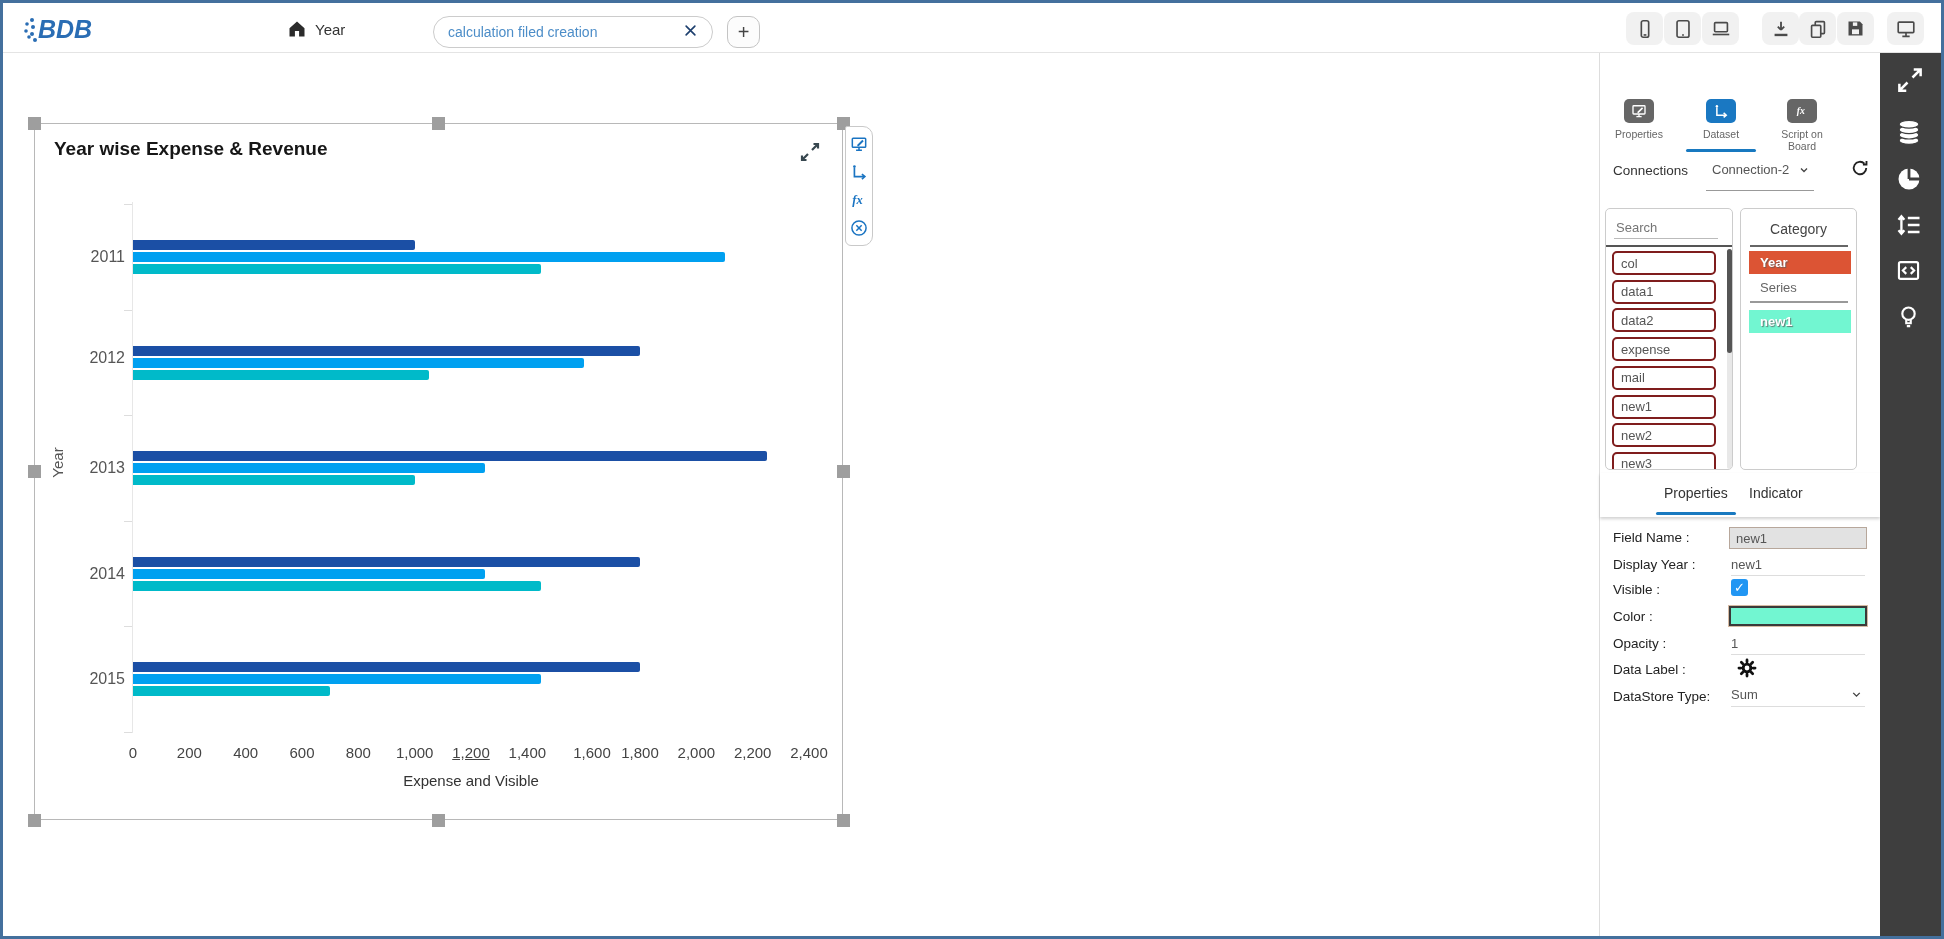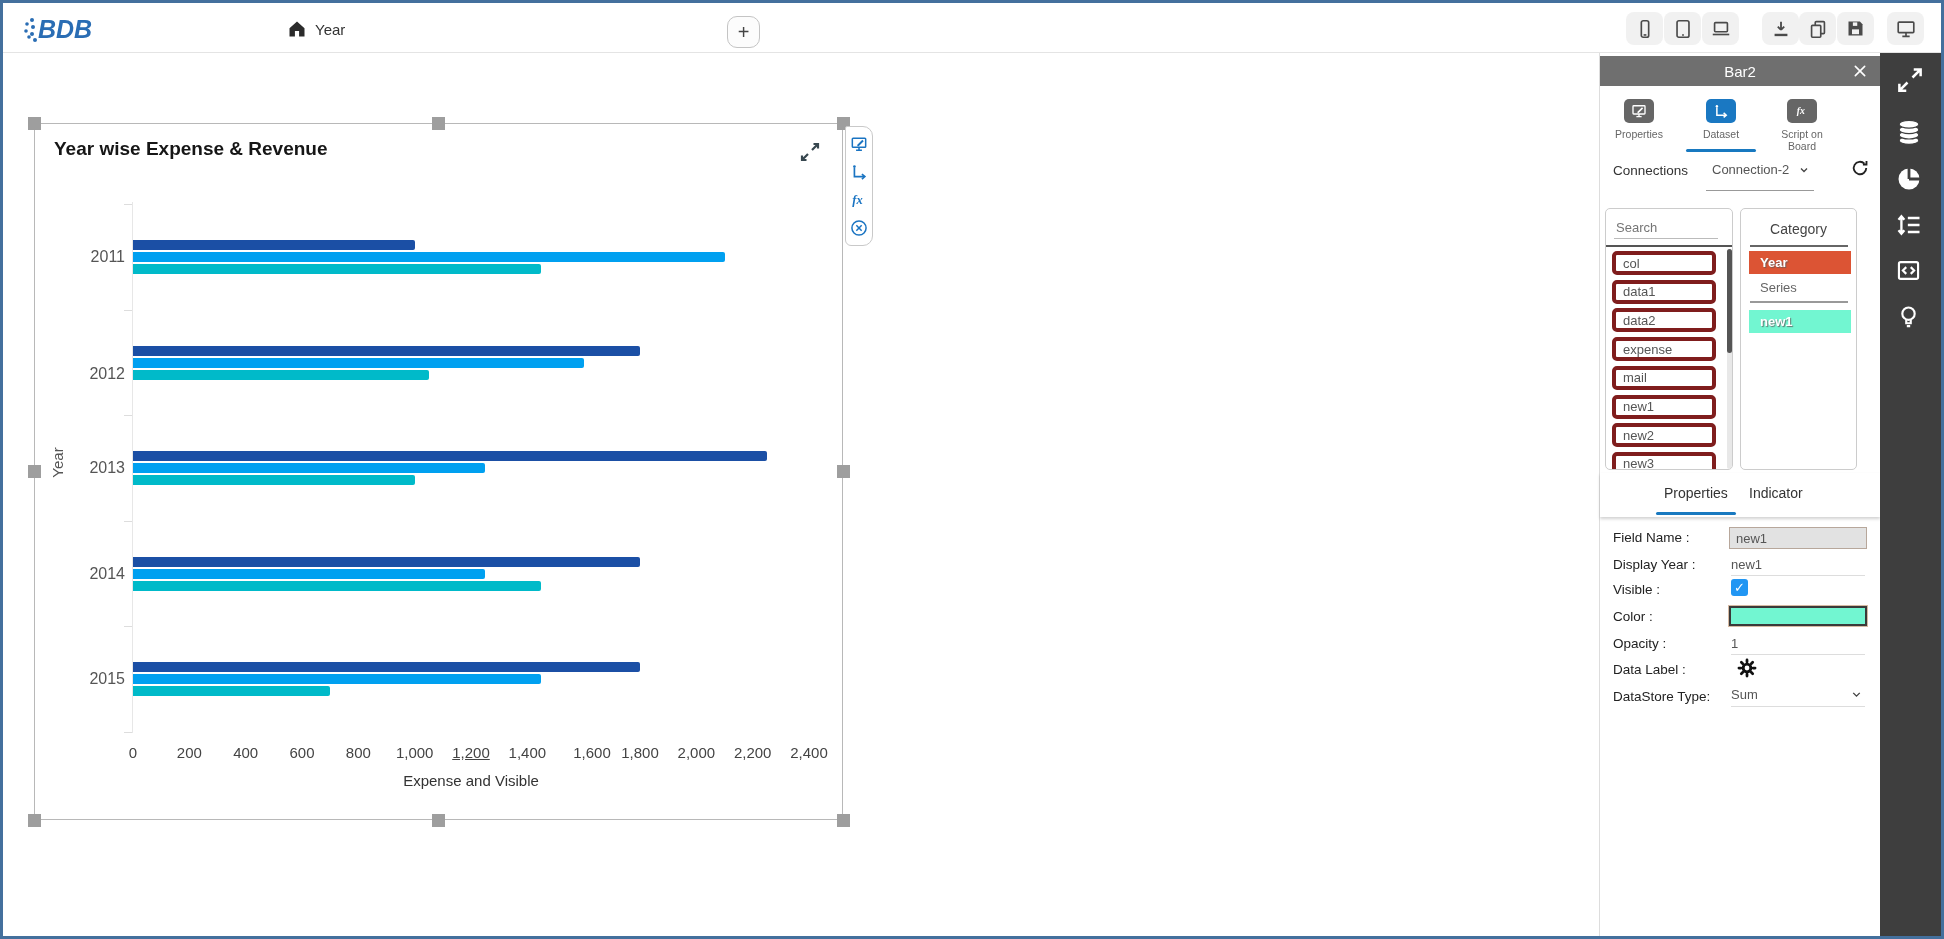--- a/index.html
+++ b/index.html
@@ -46,21 +46,21 @@
   .ptab-underline { position:absolute; left:86px; top:96px; width:70px; height:3px; background:#1879c0; border-radius:2px; }
 
   .conn-label { position:absolute; left:13px; top:110px; font-size:13.5px; color:#333; }
   .conn-select { position:absolute; left:106px; top:107px; width:108px; border-bottom:1px solid #999; padding:2px 2px 13px 6px; font-size:13px; color:#555; cursor:pointer; }
   .conn-chevron { position:absolute; right:4px; top:4px; color:#444; }
   .refresh-btn { position:absolute; left:250px; top:105px; width:22px; height:22px; color:#222; cursor:pointer; }
 
   .fields-box { position:absolute; left:5px; top:155px; width:128px; height:262px; border:1px solid #ccc; border-radius:5px; overflow:hidden; }
   .search-input { position:absolute; left:8px; top:8px; width:104px; border:none; border-bottom:1px solid #bbb; font-size:13px; color:#333; outline:none; padding:3px 2px; font-family:"Liberation Sans",sans-serif; }
   .field-list { position:absolute; left:0; top:36px; width:128px; height:226px; border-top:2px solid #555; overflow:hidden; }
-  .field-item { position:absolute; left:6px; width:104px; height:24px; border:4px solid #7f1d1d; border-radius:5px; font-size:13px; color:#555; display:flex; align-items:center; padding-left:7px; background:#fff; cursor:pointer; }
+  .field-item { position:absolute; left:6px; width:104px; height:24px; border:2px solid #7f1d1d; border-radius:5px; font-size:13px; color:#555; display:flex; align-items:center; padding-left:7px; background:#fff; cursor:pointer; }
   .scrollbar { position:absolute; right:2px; top:2px; width:5px; height:220px; background:#e8e8e8; border-radius:3px; }
   .scroll-thumb { position:absolute; left:0; top:0; width:5px; height:104px; background:#555; border-radius:3px; cursor:pointer; }
 
   .category-box { position:absolute; left:140px; top:155px; width:117px; height:262px; border:1px solid #ccc; border-radius:5px; }
   .cat-header { position:absolute; left:0; top:12px; width:100%; text-align:center; font-size:14px; color:#444; }
   .cat-underline { position:absolute; left:9px; top:36px; width:98px; height:2px; background:#666; }
   .chip { position:absolute; left:8px; width:102px; height:23px; color:#fff; font-size:13px; font-weight:bold; display:flex; align-items:center; padding-left:11px; text-shadow:1px 1px 1px rgba(90,90,90,.8); cursor:pointer; }
   .series-label { position:absolute; left:19px; top:71px; font-size:13px; color:#666; }
   .series-divider { position:absolute; left:9px; top:92px; width:98px; height:1.5px; background:#999; }
 
@@ -102,20 +102,28 @@
         </g>
       </svg>
     </div>
     <div class="home-icon">
       <svg width="20" height="20" viewBox="0 0 24 24">
           <path d="M3 11 L12 3 L21 11 V21 H14.5 V14.5 H9.5 V21 H3 Z" fill="#2b2b2b"></path>
         </svg>
     </div>
     <span class="home-label">Year</span>
 
+    <div class="doc-tab">
+      <span class="tab-title">calculation filed creation</span>
+      <span>
+        <svg width="15" height="15" viewBox="0 0 24 24">
+            <path d="M5 5 L19 19 M19 5 L5 19" stroke="#1d3f6e" stroke-width="2.6" stroke-linecap="round"></path>
+          </svg>
+      </span>
+    </div>
     <div class="new-tab-btn">+</div>
 
     <div class="tb-btn" style="left:1623px">
       <svg width="22" height="22" viewBox="0 0 24 24" fill="none" stroke="currentColor" stroke-width="1.8">
           <rect x="8" y="3" width="8" height="18" rx="2"></rect>
           <path d="M10.5 18.5h3"></path>
         </svg>
     </div>
     <div class="tb-btn" style="left:1661px">
       <svg width="22" height="22" viewBox="0 0 24 24" fill="none" stroke="currentColor" stroke-width="1.8">
@@ -170,21 +178,21 @@
       <div class="ylabel-rot">Year</div>
       <div class="xaxis-title">Expense and Visible</div>
       <div id="plot-area">
           <div class="ytick" style="top: 80.3px;"></div>
           <div class="ytick" style="top: 185.8px;"></div>
           <div class="ytick" style="top: 291.3px;"></div>
           <div class="ytick" style="top: 396.8px;"></div>
           <div class="ytick" style="top: 502.3px;"></div>
           <div class="ytick" style="top: 607.7px;"></div>
           <div class="ylab" style="top: 124px;">2011</div>
-          <div class="ylab" style="top: 241px;">2012</div>
+          <div class="ylab" style="top: 225px;">2012</div>
           <div class="ylab" style="top: 335px;">2013</div>
           <div class="ylab" style="top: 440.5px;">2014</div>
           <div class="ylab" style="top: 546px;">2015</div>
           <div class="bar" style="left: 98px; top: 116px; width: 281.667px; background: rgb(27, 79, 165);"></div>
           <div class="bar" style="left: 98px; top: 221.5px; width: 507px; background: rgb(27, 79, 165);"></div>
           <div class="bar" style="left: 98px; top: 327px; width: 633.75px; background: rgb(27, 79, 165);"></div>
           <div class="bar" style="left: 98px; top: 432.5px; width: 507px; background: rgb(27, 79, 165);"></div>
           <div class="bar" style="left: 98px; top: 538px; width: 507px; background: rgb(27, 79, 165);"></div>
           <div class="bar" style="left: 98px; top: 128px; width: 591.5px; background: rgb(0, 160, 240);"></div>
           <div class="bar" style="left: 98px; top: 233.5px; width: 450.667px; background: rgb(0, 160, 240);"></div>
@@ -246,28 +254,20 @@
     <div class="handle" style="left:25px;top:412px"></div>
     <div class="handle" style="left:834px;top:412px"></div>
     <div class="handle" style="left:25px;top:761px"></div>
     <div class="handle" style="left:429px;top:761px"></div>
     <div class="handle" style="left:834px;top:761px"></div>
   </div>
 
   <div class="v-divider"></div>
 
   <div class="panel">
-    <div class="panel-header">
-      <span>Bar2</span>
-      <span class="panel-close">
-        <svg width="16" height="16" viewBox="0 0 24 24">
-            <path d="M5 5 L19 19 M19 5 L5 19" stroke="#fff" stroke-width="2.4" stroke-linecap="round"></path>
-          </svg>
-      </span>
-    </div>
 
     <div class="ptab" style="left:4px;top:46px">
       <span class="pic">
         <svg width="18" height="18" viewBox="0 0 24 24" fill="none" stroke="#fff" stroke-width="1.8">
             <rect x="4" y="5" width="16" height="11" rx="1"></rect>
             <path d="M10 13l6-6 1.5 1.5-6 6H10z" fill="#fff" stroke="none"></path>
             <path d="M12 16v3M8.5 19.5h7"></path>
           </svg>
       </span>
       <span class="plabel">Properties</span>

